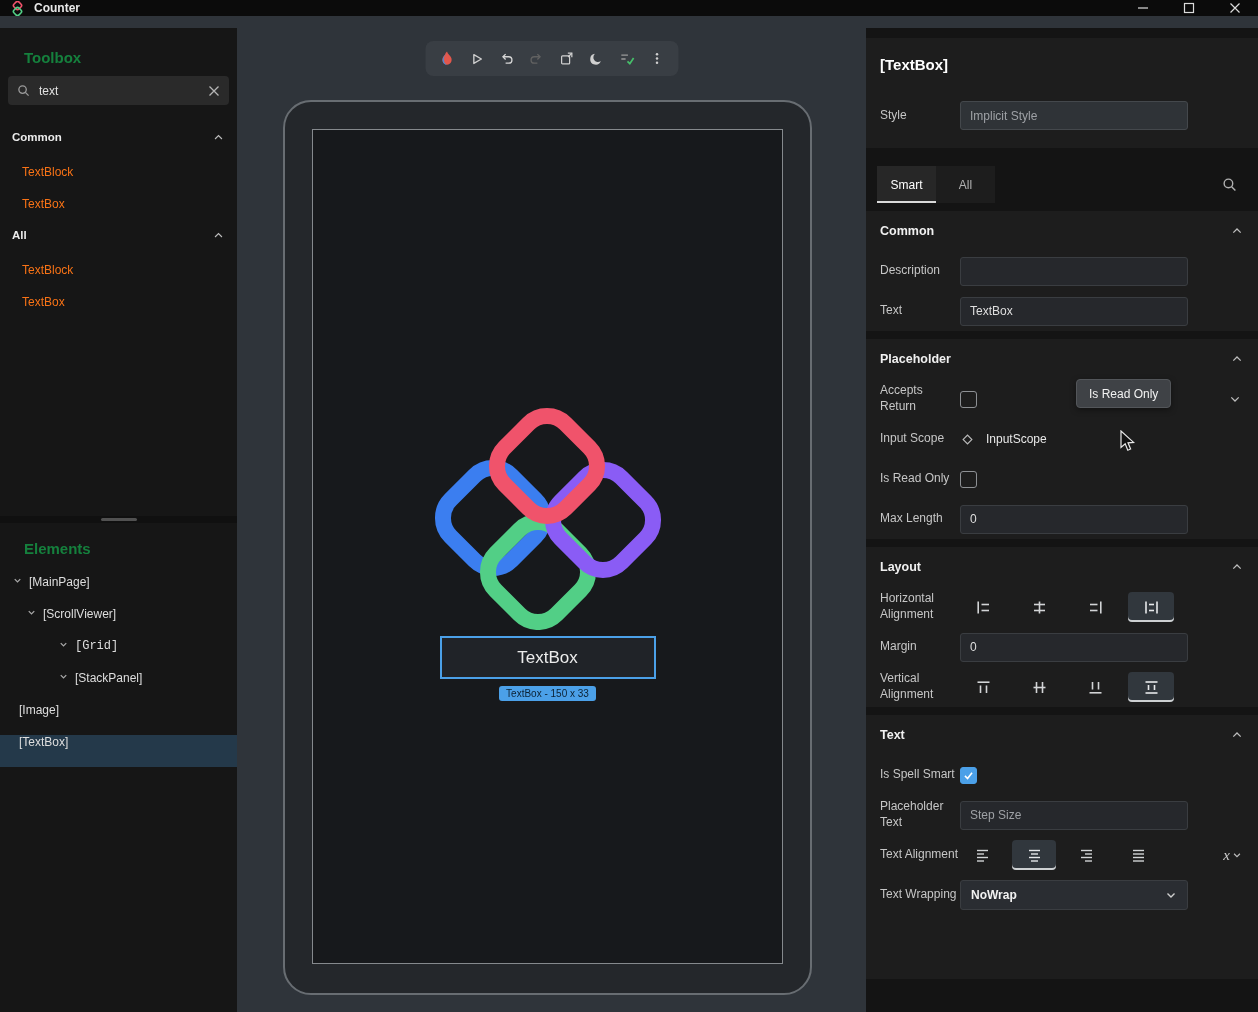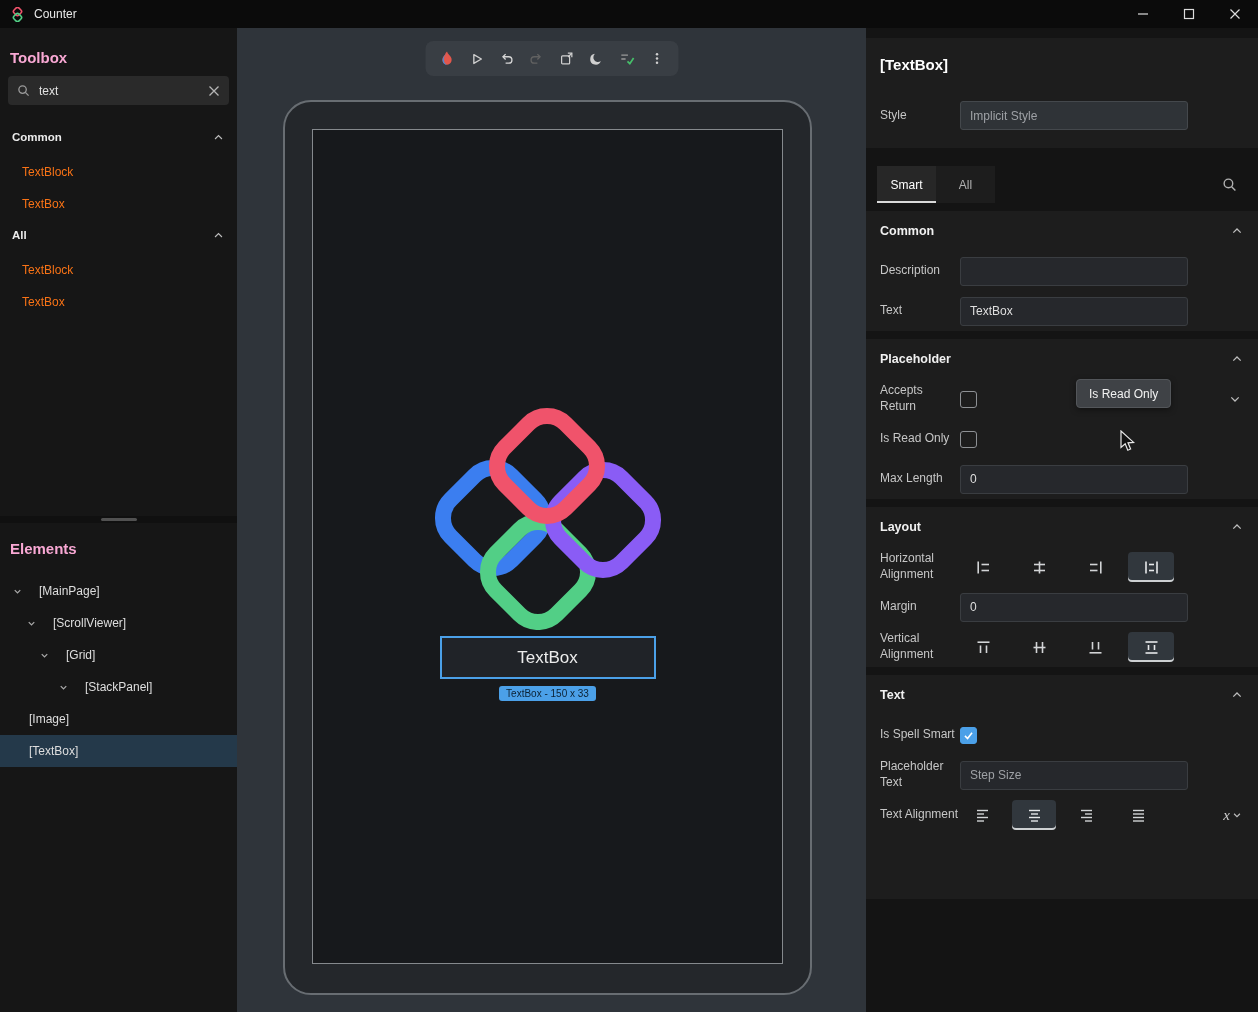--- a/index.html
+++ b/index.html
@@ -1,44 +1,44 @@
 <!DOCTYPE html>
 <html><head>
 <meta charset="utf-8">
 <style>
   * { margin:0; padding:0; box-sizing:border-box; }
   html,body { width:1258px; height:1012px; }
   body { position:relative; background:#2f343a; font-family:"Liberation Sans",sans-serif; color:#e4e4e4; font-size:12px; overflow:hidden; }
   svg { display:block; }
 
   
-  .titlebar { position:absolute; left:0; top:0; width:100%; height:28px; background:#0b0b0b; display:flex; align-items:center; z-index:30; }
+  .titlebar { position:absolute; left:0; top:0; width:100%; height:16px; background:#0b0b0b; display:flex; align-items:center; z-index:30;font-weight:bold; }
   .titlebar .app-icon { margin-left:10px; }
   .titlebar .title { margin-left:9px; font-size:12px; color:#e8e8e8; }
   .win-controls { margin-left:auto; display:flex; height:100%; }
   .win-btn { width:46px; height:100%; display:flex; align-items:center; justify-content:center; color:#dcdcdc; }
 
   
   .sidebar { position:absolute; left:0; top:28px; width:237px; height:984px; background:#161616; z-index:10; }
-  .tb-title, .el-title { position:absolute; left:10px; font-size:15px; font-weight:bold; color:#f9a8d4; height:20px; line-height:20px; }
+  .tb-title, .el-title { position:absolute; left:24px; font-size:15px; font-weight:bold; color:#15803d; height:20px; line-height:20px; }
   .tb-title { top:20px; }
   .el-title { top:511px; }
   .tb-search { position:absolute; left:8px; top:48px; width:221px; height:29px; background:#2a2a2a; border-radius:4px; display:flex; align-items:center; padding:0 9px; gap:9px; }
   .tb-search input { flex:1; background:transparent; border:none; outline:none; color:#e0e0e0; font-size:12px; font-family:inherit; }
   .tb-sec-head { position:absolute; left:12px; right:12px; height:24px; display:flex; align-items:center; justify-content:space-between; }
   .tb-sec-head .lbl { font-size:11.5px; font-weight:bold; color:#ececec; }
   .tb-item { position:absolute; left:22px; height:15px; line-height:15px; font-size:12px; color:#f97316; cursor:default; }
   .splitter { position:absolute; left:0; top:488px; width:100%; height:7px; background:#101010; }
   .splitter .handle { width:36px; height:3px; border-radius:2px; background:#515151; margin:2px auto 0; }
   .tree { position:absolute; left:0; top:547px; width:100%; }
-  .tree-row { display:flex; align-items:center; height:32px; gap:15px; color:#dedede; }
+  .tree-row { display:flex; align-items:flex-start; height:32px; gap:5px; color:#dedede; }
   .tree-row.selected { background:#24394a; }
   .tree-chev { width:14px; display:flex; justify-content:center; }
   .tree-spacer { width:14px; }
-  .d0 { padding-left:10px; } .d1 { padding-left:24px; } .d2 { padding-left:37px; } .d3 { padding-left:56px; } .d4 { }
+  .d0 { padding-left:10px; } .d1 { padding-left:24px; } .d2 { padding-left:56px;font-family:Liberation Mono, monospace; } .d3 { padding-left:56px; } .d4 { }
 
   
   .canvas { position:absolute; left:237px; top:28px; width:629px; height:984px; background:#2f343a; }
   .cv-toolbar { position:absolute; left:50%; top:13px; transform:translateX(-50%); display:flex; align-items:center; gap:7px; padding:6px 10px; background:rgba(255,255,255,0.05); border-radius:8px; }
   .cvb { width:23px; height:23px; display:flex; align-items:center; justify-content:center; border-radius:4px; }
   .device { position:absolute; left:46px; top:72px; width:529px; height:895px; border:2px solid #686d72; border-radius:28px; background:#24272b; }
   .screen { position:absolute; left:27px; top:27px; width:471px; height:835px; border:1px solid #85898d; background:#17191c; }
   .logo { position:absolute; left:50%; top:270px; transform:translateX(-50%); }
   .ctl-wrap { position:absolute; left:50%; top:506px; transform:translateX(-50%); width:216px; }
   .textbox-ctl { height:43px; border:2px solid #4ba0e8; background:#202328; display:flex; align-items:center; justify-content:center; font-size:17px; color:#ececec; }
@@ -334,20 +334,31 @@
       <div class="pctl">
         <span class="cb"></span>
         <span class="row-expander">
           <svg width="14" height="14" viewBox="0 0 17 17">
               <polyline points="4,6.5 8.5,11 13,6.5" fill="none" stroke="#bdbdbd" stroke-width="1.5"></polyline>
             </svg>
         </span>
       </div>
     </div>
     <div class="prow">
+      <span class="plabel">Input Scope</span>
+      <div class="pctl">
+        <span>
+          <svg width="15" height="15" viewBox="0 0 17 17">
+              <rect x="5" y="5" width="7" height="7" transform="rotate(45 8.5 8.5)" fill="none" stroke="#b9b9b9" stroke-width="1.3"></rect>
+            </svg>
+        </span>
+        <span class="scope-val">InputScope</span>
+      </div>
+    </div>
+    <div class="prow">
       <span class="plabel">Is Read Only</span>
       <div class="pctl">
           <span class="cb"></span>
         </div>
     </div>
     <div class="prow">
       <span class="plabel">Max Length</span>
       <div class="pctl">
           <input class="pinput" value="0" style="">
         </div>
@@ -500,20 +511,31 @@
             </svg>
         </span>
         <span class="xbind">
           <span class="x">x</span>
           <svg width="10" height="10" viewBox="0 0 12 12">
               <polyline points="2.5,4.5 6,8 9.5,4.5" fill="none" stroke="#bdbdbd" stroke-width="1.4"></polyline>
             </svg>
         </span>
       </div>
     </div>
+    <div class="prow">
+      <span class="plabel">Text Wrapping</span>
+      <div class="pctl">
+        <div class="dropdown">
+          <span class="val">NoWrap</span>
+          <svg width="12" height="12" viewBox="0 0 12 12">
+              <polyline points="2.5,4.5 6,8 9.5,4.5" fill="none" stroke="#cfcfcf" stroke-width="1.4"></polyline>
+            </svg>
+        </div>
+      </div>
+    </div>
   </div>
 
   <div class="tooltip">Is Read Only</div>
 </div>
 
 <div class="cursor">
   <svg width="18" height="24" viewBox="0 0 18 24">
     <path d="M2 1 L2 17.5 L6.2 13.8 L8.8 20.2 L11.6 19 L9 12.8 L14.6 12.4 Z" fill="#111" stroke="#e8e8e8" stroke-width="1.2"></path>
   </svg>
 </div>

